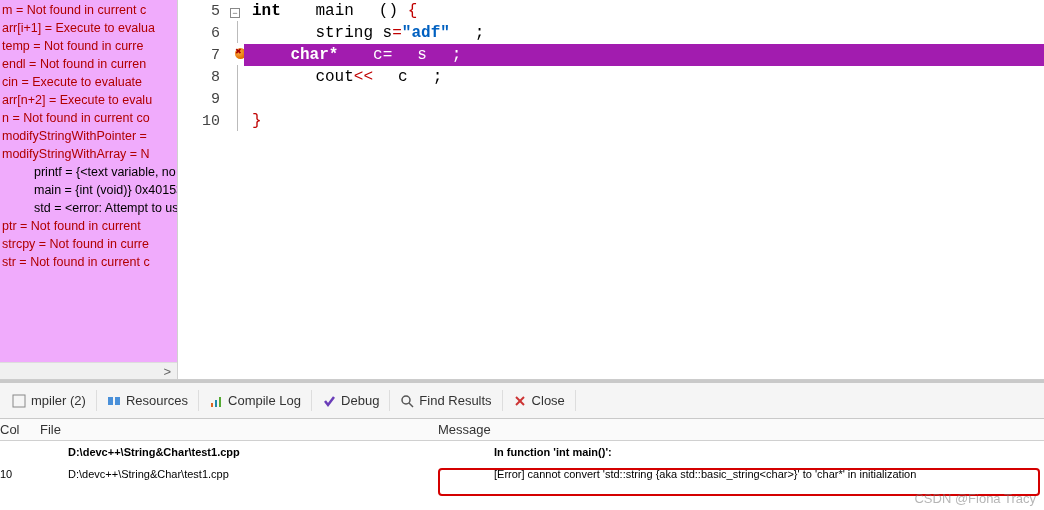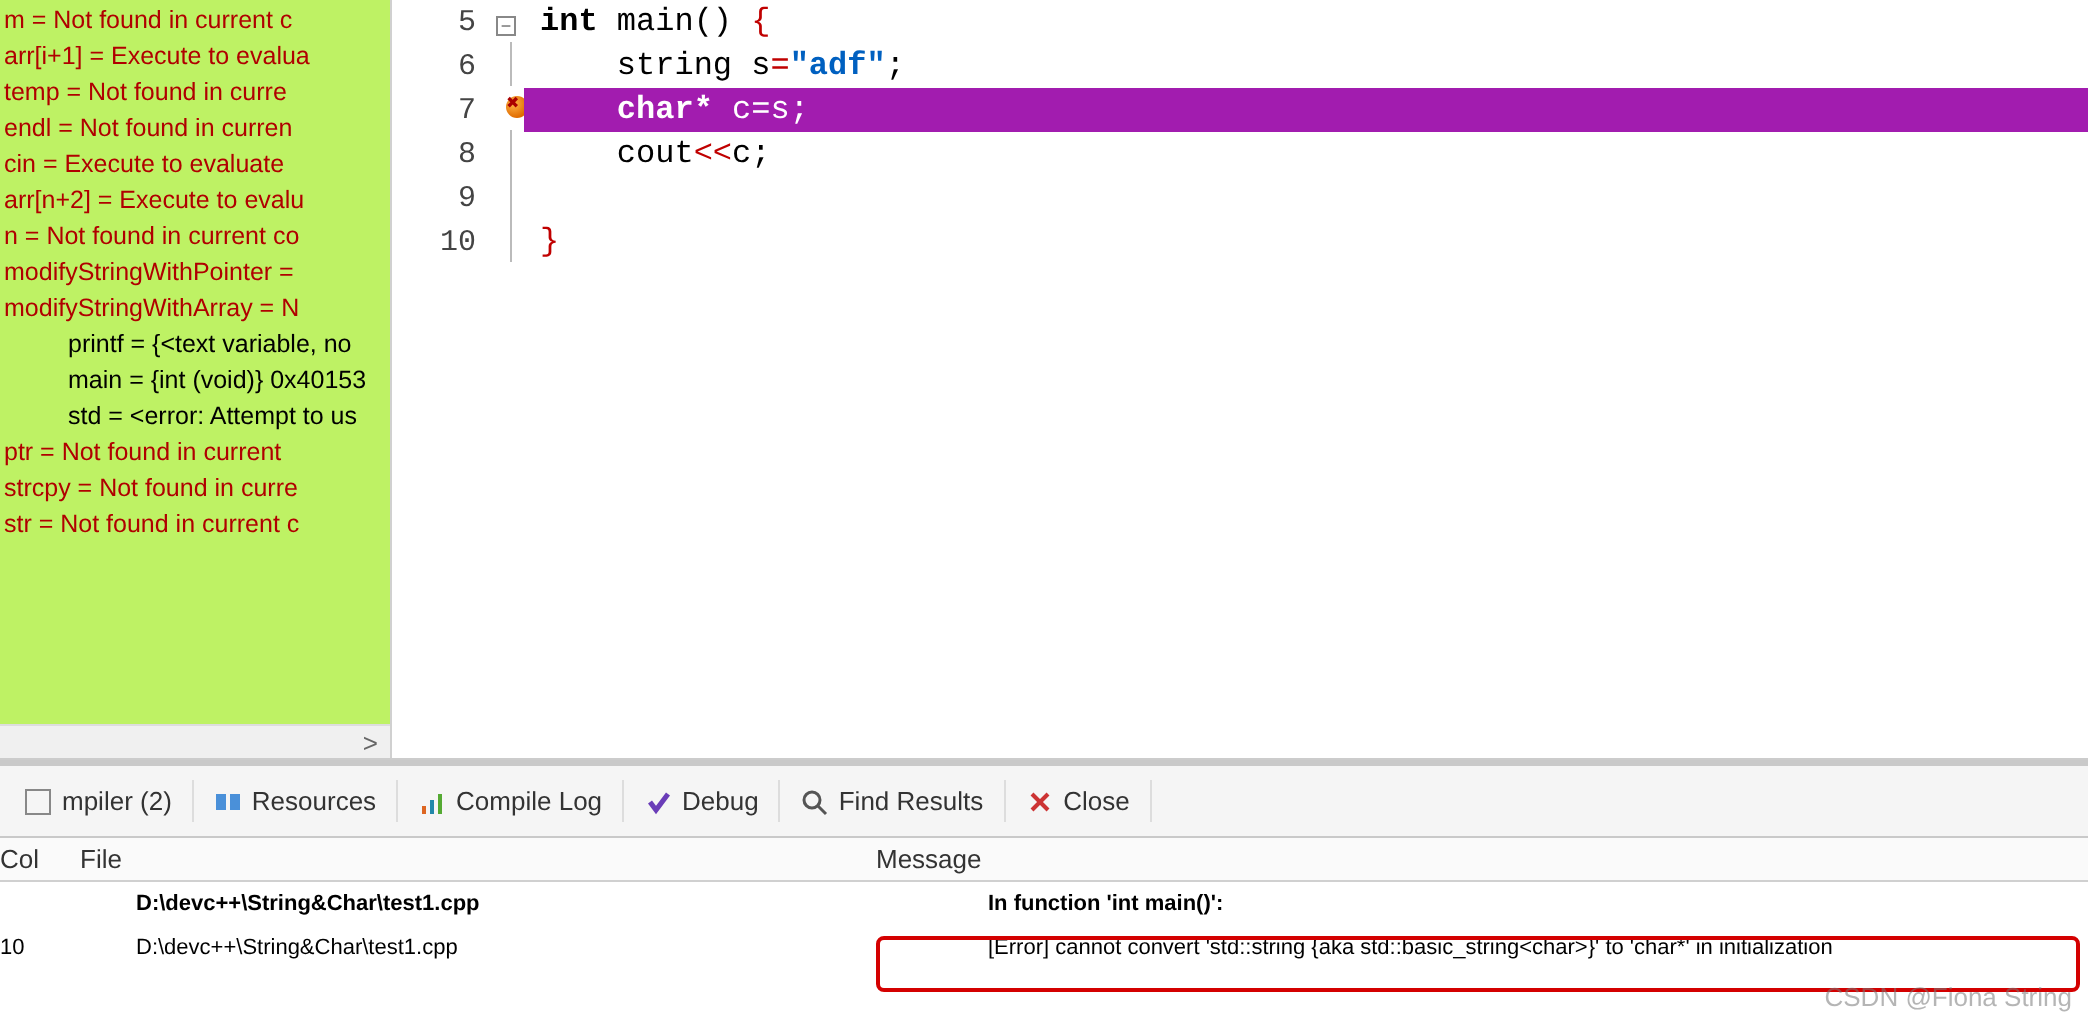--- a/index.html
+++ b/index.html
@@ -12,23 +12,23 @@
   height: 510px;
   overflow: hidden;
   position: relative;
 }
 .main-area {
   display: flex;
   height: 380px;
   border-bottom: 1px solid #ccc;
 }
 .sidebar {
-  width: 196px;
+  width: 178px;
   border-right: 1px solid #d0d0d0;
-  background: #bef264;
+  background: #f0abfc;
   overflow: hidden;
   position: relative;
 }
 .sidebar-items { padding: 1px 0; }
 .sidebar-item {
   font-size: 12.5px;
   padding: 2px 2px;
   white-space: nowrap;
   overflow: hidden;
   color: #b00000;
@@ -115,21 +115,21 @@
 .code-line.error {
   background: #a21caf;
   color: #fff;
 }
 .code-line.error .kw,
 .code-line.error .op,
 .code-line.error .str,
 .code-line.error .id { color: #fff; }
 .code-line.error .kw { font-weight: bold; }
 .kw { color: #000; font-weight: bold; }
-.id { color: #000; }
+.id { color: #000; margin-left: 25px; }
 .op { color: #c00000; }
 .str { color: #0060c0; font-weight: bold; }
 .brace { color: #c00000; }
 .tabs-bar {
   display: flex;
   align-items: center;
   height: 36px;
   border-bottom: 1px solid #c9c9c9;
   background: #f5f5f5;
   padding-left: 2px;
@@ -324,13 +324,13 @@
       <div class="msg-row">
         <div class="col-col msg-cell">10</div>
         <div class="col-file msg-cell">D:\devc++\String&amp;Char\test1.cpp</div>
         <div class="col-msg msg-cell">[Error] cannot convert 'std::string {aka std::basic_string&lt;char&gt;}' to 'char*' in initialization</div>
       </div>
     </div>
 </div>
 
 <div class="error-box" style="left:438px; top:468px; width:602px; height:28px;"></div>
 
-<div class="watermark">CSDN @Fiona String</div>
+<div class="watermark">CSDN @Fiona Tracy</div>
 
 </body></html>

